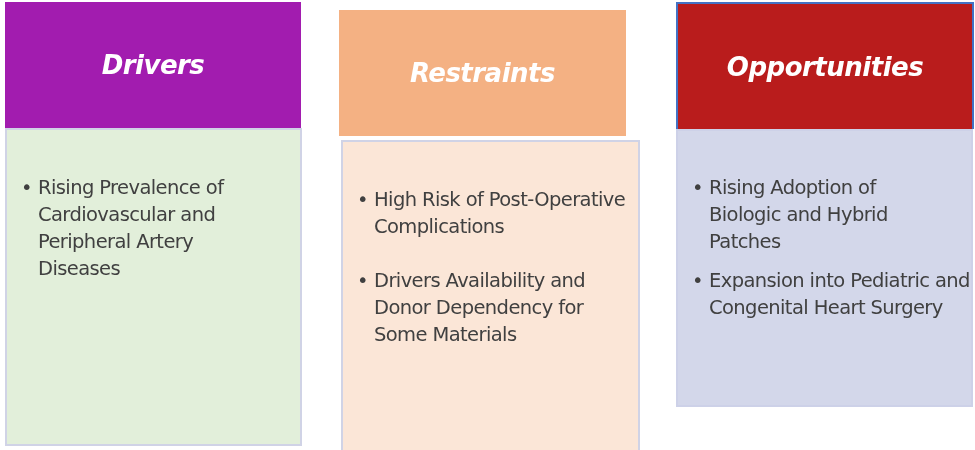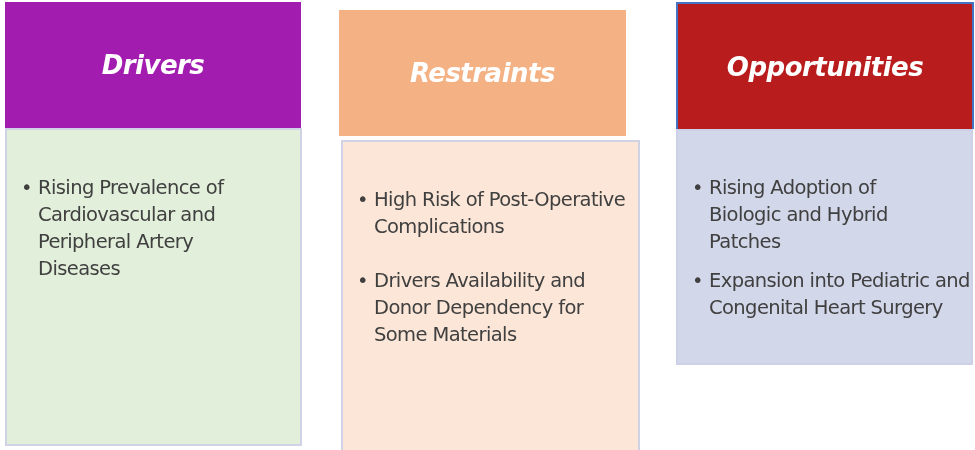--- a/index.html
+++ b/index.html
@@ -34,18 +34,18 @@
 <div class="body" style="left:341px; top:140px; width:299px; height:318px; background:#fbe6d7;">
   <ul style="top:44px;">
     <li style="width:262px;">High Risk of Post-Operative Complications</li>
     <li style="width:250px;">Drivers Availability and Donor Dependency for Some Materials</li>
   </ul>
 </div>
 
 <div class="header" style="left:676px; top:2px; width:298px; height:127px; background:#b91c1c; border:2px solid #4472c4; border-bottom:none;">
   <span>Opportunities</span>
 </div>
-<div class="body" style="left:676px; top:129px; width:297px; height:236px; background:#d3d7ea; border-color:#cdd1e8;text-decoration:underline;">
+<div class="body" style="left:676px; top:129px; width:297px; height:278px; background:#d3d7ea; border-color:#cdd1e8;text-decoration:underline;">
   <ul style="top:43px;">
     <li style="width:215px;">Rising Adoption of Biologic and Hybrid Patches</li>
     <li style="width:262px;margin-top:12px;">Expansion into Pediatric and Congenital Heart Surgery</li>
   </ul>
 </div>
 
 </body></html>

